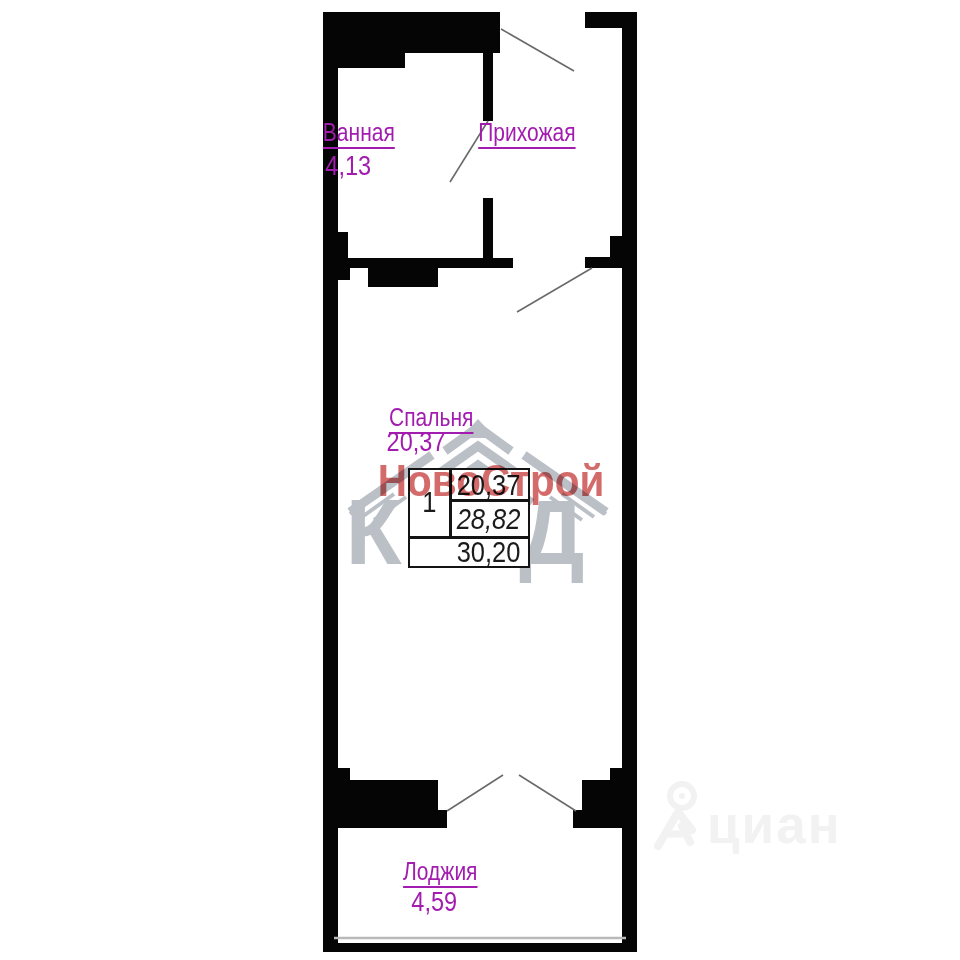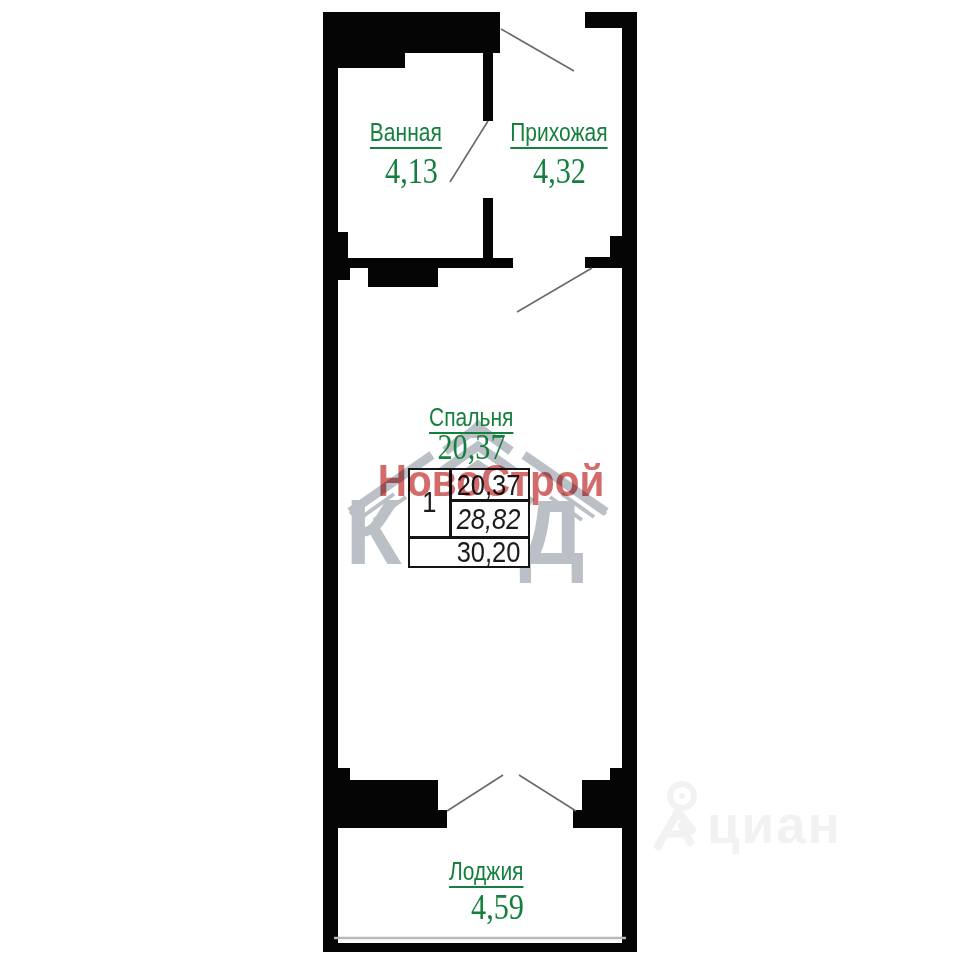--- a/index.html
+++ b/index.html
@@ -4,31 +4,31 @@
 <style>
   html,body { margin:0; padding:0; background:#ffffff; }
   .canvas {
     position:relative; width:960px; height:960px; background:#ffffff;
     font-family:"Liberation Sans", sans-serif; overflow:hidden;
   }
   .canvas svg { position:absolute; left:0; top:0; }
 
   
   .lbl {
-    position:absolute; text-align:center; color:#15803d;
+    position:absolute; color:#a21caf;
     z-index:2; white-space:nowrap;
   }
   .lbl .t {
     display:inline-block; transform:scaleX(.84); transform-origin:center;
   }
   .room-name { font-size:25px; }
   .room-name .t {
     text-decoration:underline; text-decoration-thickness:2px; text-underline-offset:6px;
   }
-  .room-area { font-size:36px;font-family:Liberation Serif, serif; }
+  .room-area { font-size:28px; }
 
   
   .area-table {
     position:absolute; left:408px; top:468px; width:122px; height:100px;
     border:2.5px solid #141414; background:#ffffff; box-sizing:border-box;
     z-index:2;
   }
   .area-table .vline { position:absolute; left:39px; top:0; width:2.5px; height:66px; background:#141414; }
   .area-table .hline1 { position:absolute; left:39px; right:0; top:29px; height:2.5px; background:#141414; }
   .area-table .hline2 { position:absolute; left:0; right:0; top:66px; height:2.5px; background:#141414; }
@@ -121,23 +121,20 @@
   <div class="lbl room-name" style="left:316px; top:118px; width:180px;">
     <span class="t">Ванная</span>
   </div>
   <div class="lbl room-area" style="left:321px; top:150px; width:180px;">
     <span class="t">4,13</span>
   </div>
 
   <div class="lbl room-name" style="left:469px; top:118px; width:180px;">
     <span class="t">Прихожая</span>
   </div>
-  <div class="lbl room-area" style="left:469px; top:150px; width:180px;">
-    <span class="t">4,32</span>
-  </div>
 
   <div class="lbl room-name" style="left:381px; top:403px; width:180px;">
     <span class="t">Спальня</span>
   </div>
   <div class="lbl room-area" style="left:381px; top:426px; width:180px;">
     <span class="t">20,37</span>
   </div>
 
   <div class="lbl room-name" style="left:396px; top:857px; width:180px;">
     <span class="t">Лоджия</span>

